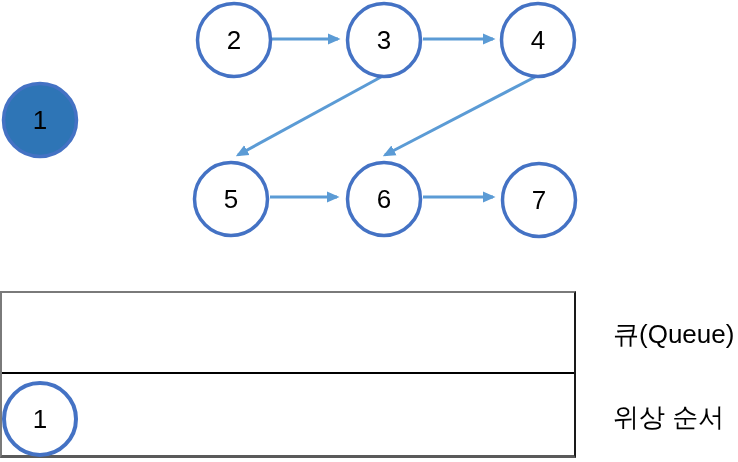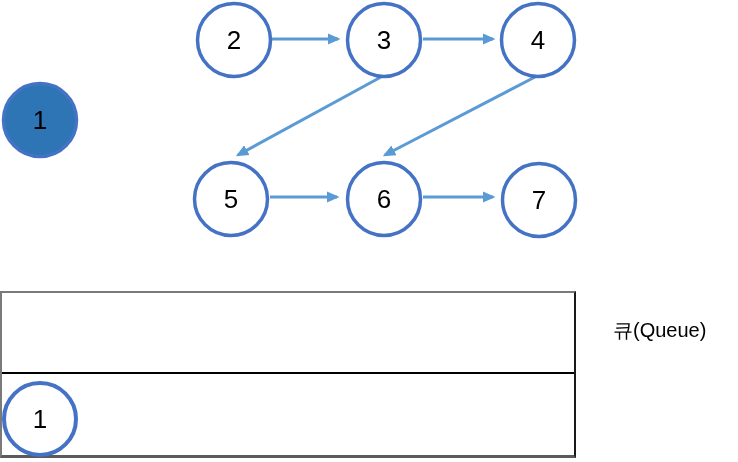--- a/index.html
+++ b/index.html
@@ -55,21 +55,21 @@
     background: #ffffff;
     display: flex;
     align-items: center;
     justify-content: center;
     font-size: 26px;
     color: #000000;
   }
   .row-caption {
     position: absolute;
     color: #000000;
-    font-size: 20px;
+    font-size: 26px;
     white-space: nowrap;
   }
   #queue-caption { left: 613px; top: 317px; }
   #topo-caption  { left: 613px; top: 400px; }
 </style>
 </head>
 <body>
 
 <div id="stage">
 
@@ -126,14 +126,15 @@
   <div id="state-table">
     <div id="queue-row"></div>
     <div id="topo-row">
       <div class="token-circle">
         <span>1</span>
       </div>
     </div>
   </div>
 
   <div id="queue-caption" class="row-caption">큐(Queue)</div>
+  <div id="topo-caption" class="row-caption">위상 순서</div>
 
 </div>
 
 </body></html>

